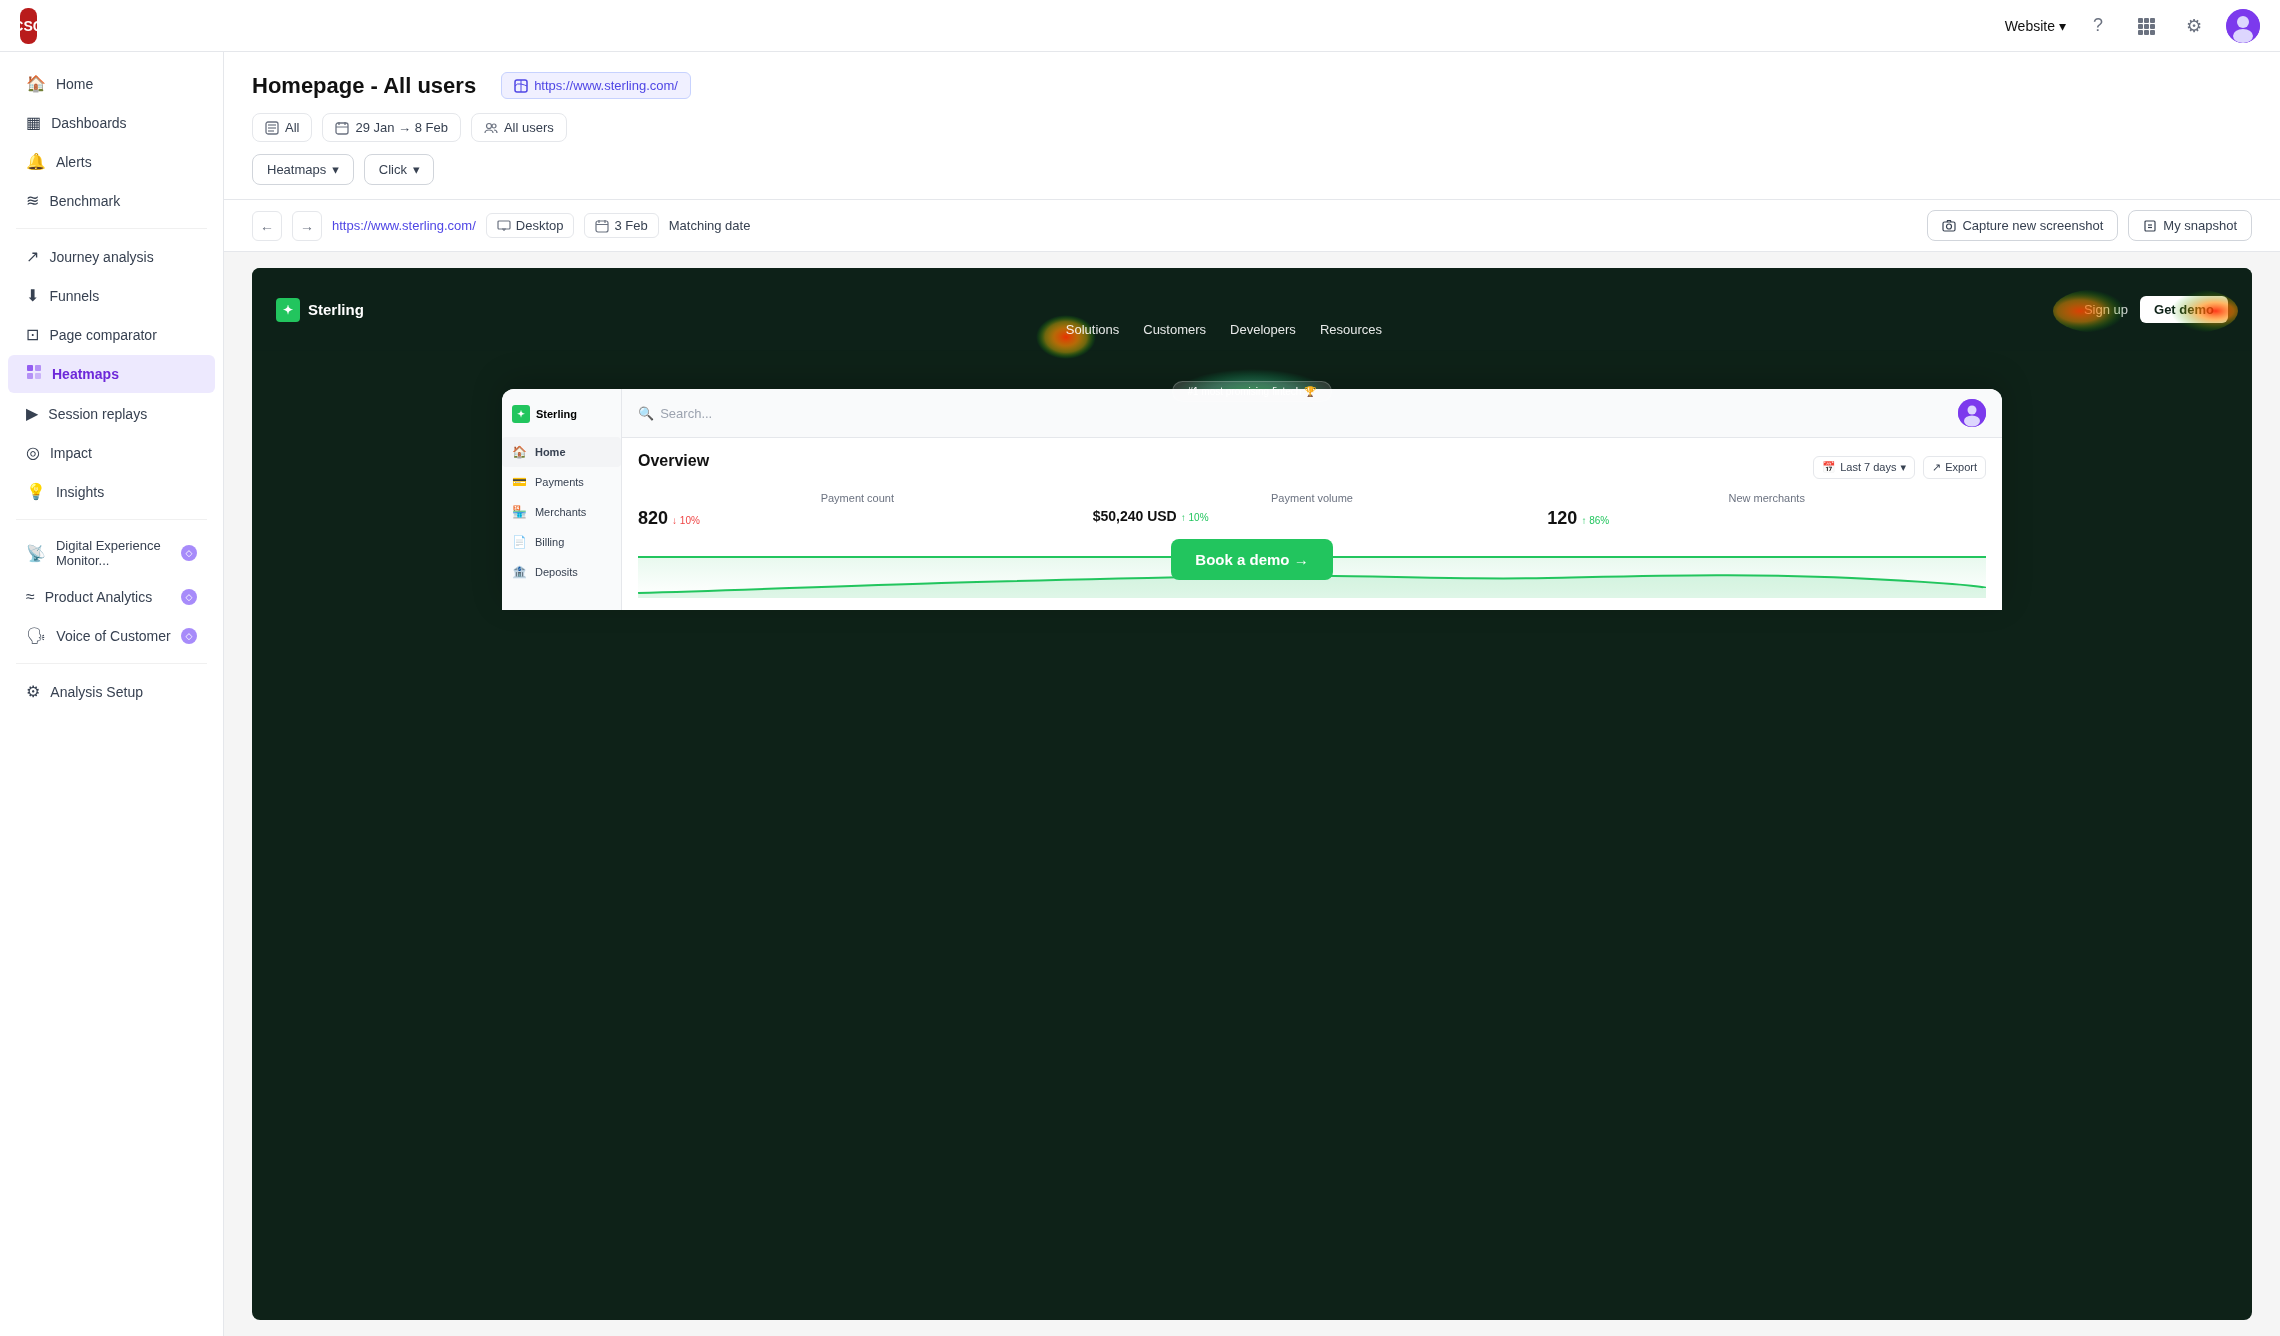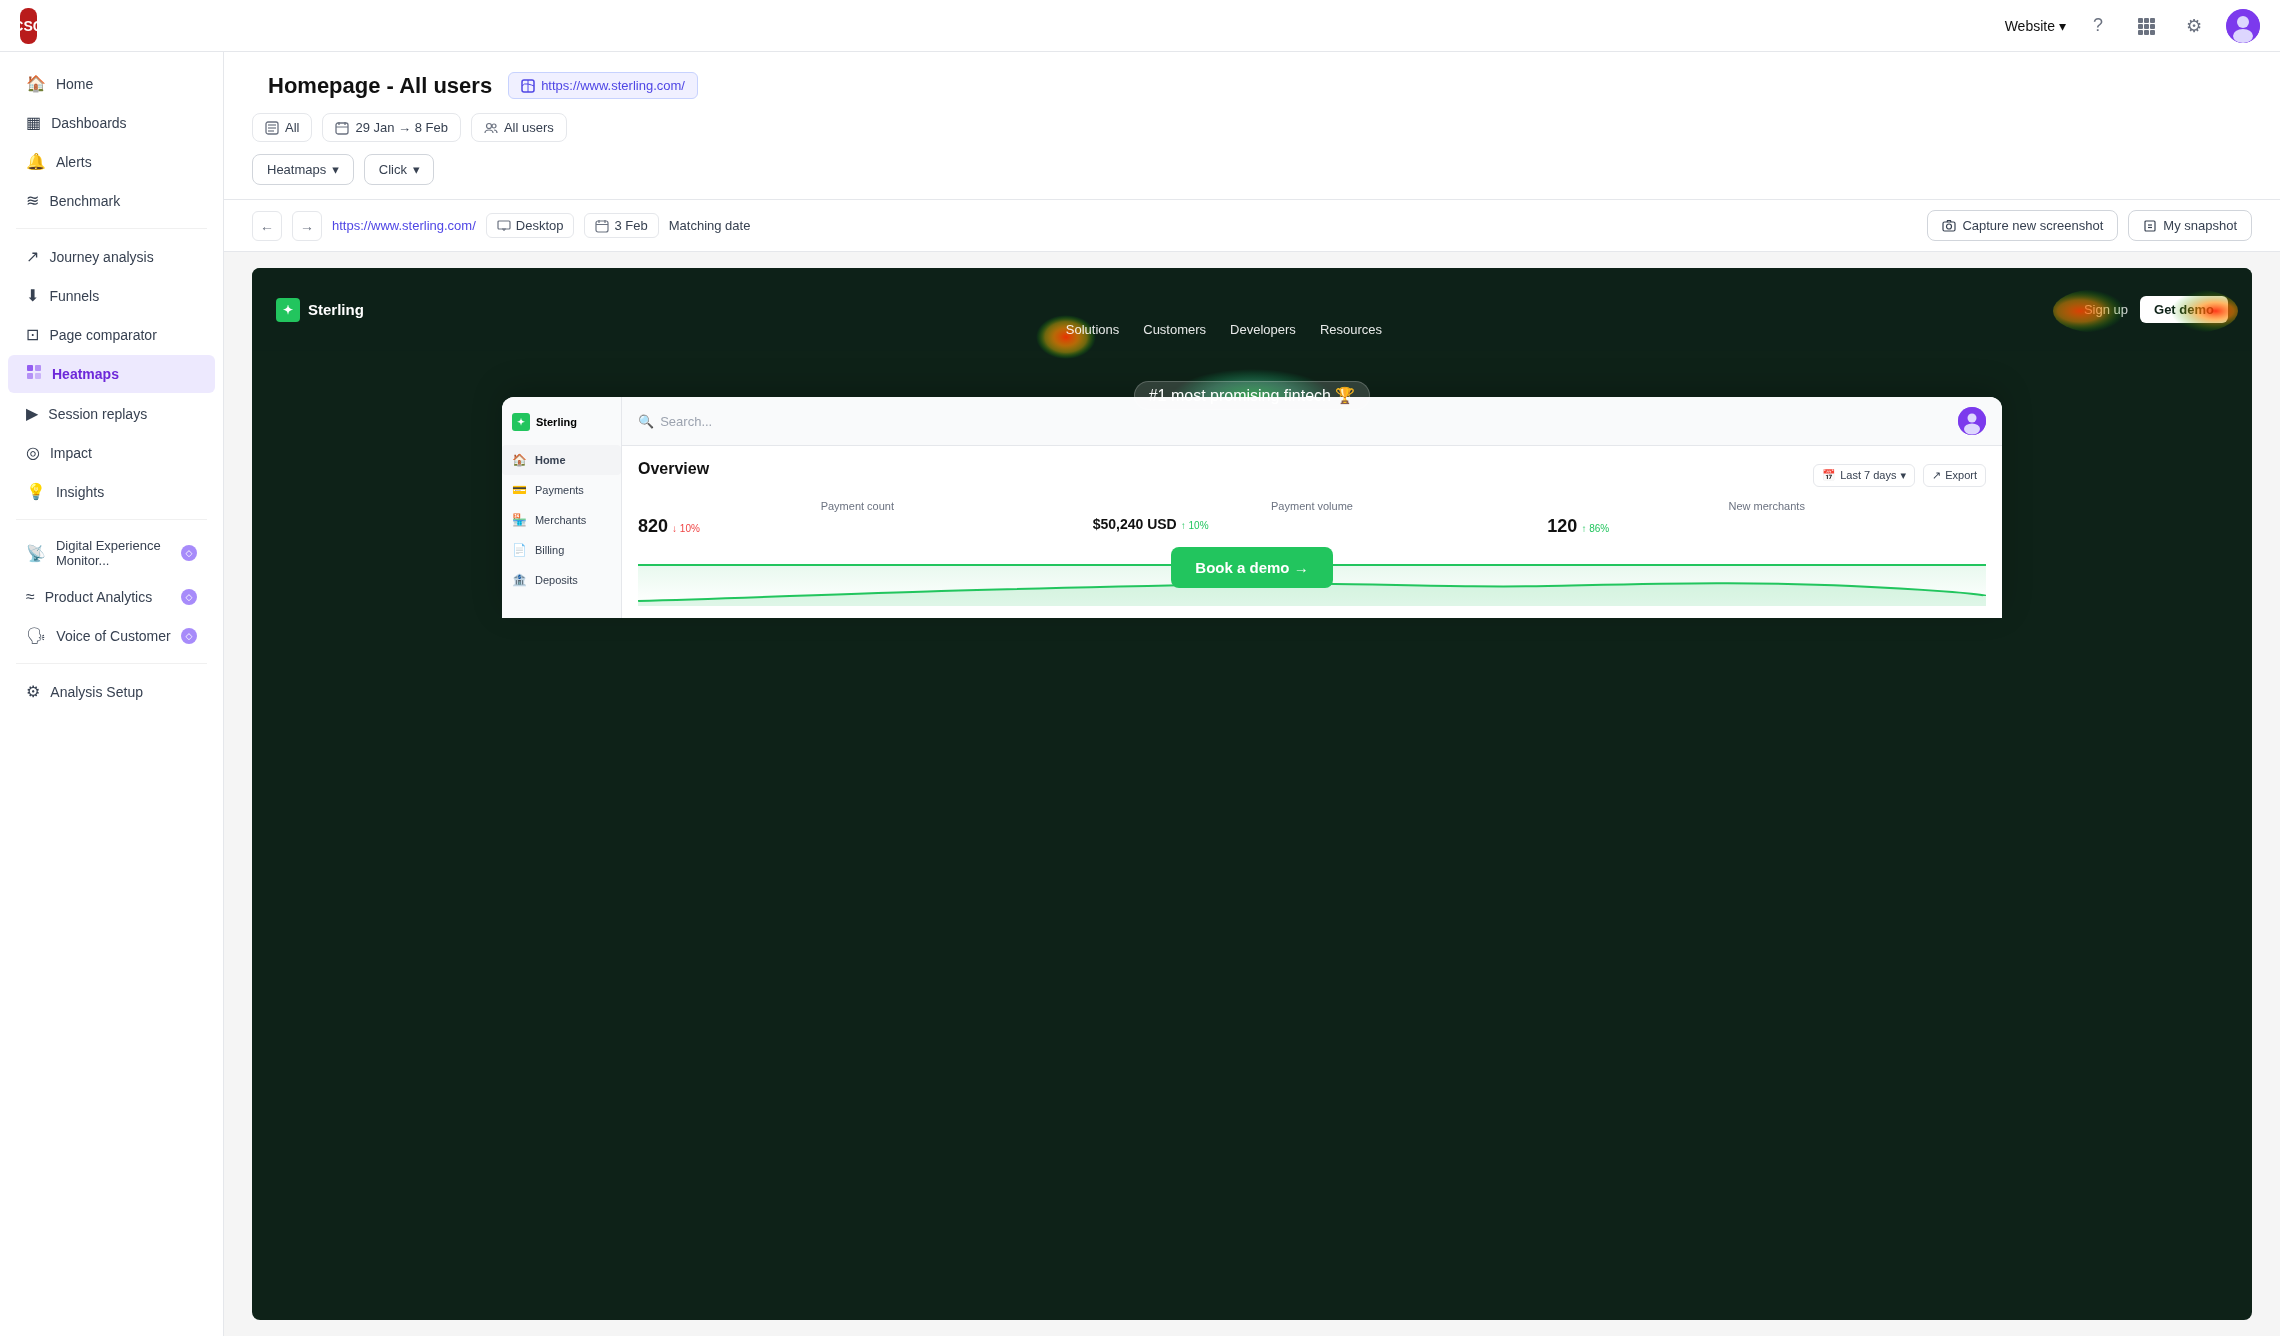--- a/index.html
+++ b/index.html
@@ -105,21 +105,21 @@
       flex-direction: column;
       overflow: hidden;
       background: #fff;
     }
 
     .page-header {
       padding: 20px 28px 14px;
       border-bottom: 1px solid #e5e7eb;
     }
     .page-title-row {
-      display: flex; align-items: center; gap: 16px; margin-bottom: 14px; margin-left: 16px;
+      display: flex; align-items: center; gap: 25px; margin-bottom: 14px;
     }
     .page-title {
       font-size: 22px; font-weight: 700; color: #111;
     }
     .url-badge {
       display: flex; align-items: center; gap: 6px;
       background: #f0f0ff;
       border: 1px solid #c7d2fe;
       border-radius: 6px;
       padding: 5px 12px;
@@ -246,21 +246,21 @@
       display: flex; flex-direction: column; align-items: center;
       padding: 30px 20px 10px;
       text-align: center;
       position: relative;
     }
     .fintech-badge {
       background: rgba(255,255,255,0.15);
       border: 1px solid rgba(255,255,255,0.2);
       border-radius: 20px;
       padding: 4px 14px;
-      font-size: 16px; color: #fff;
+      font-size: 10px; color: #fff;
       margin-bottom: 16px;
       display: inline-flex; align-items: center; gap: 6px;
     }
     .hero-title {
       font-size: 38px; font-weight: 800; color: #fff;
       line-height: 1.15;
       max-width: 600px;
       margin-bottom: 18px;
     }
     .book-demo-btn {

